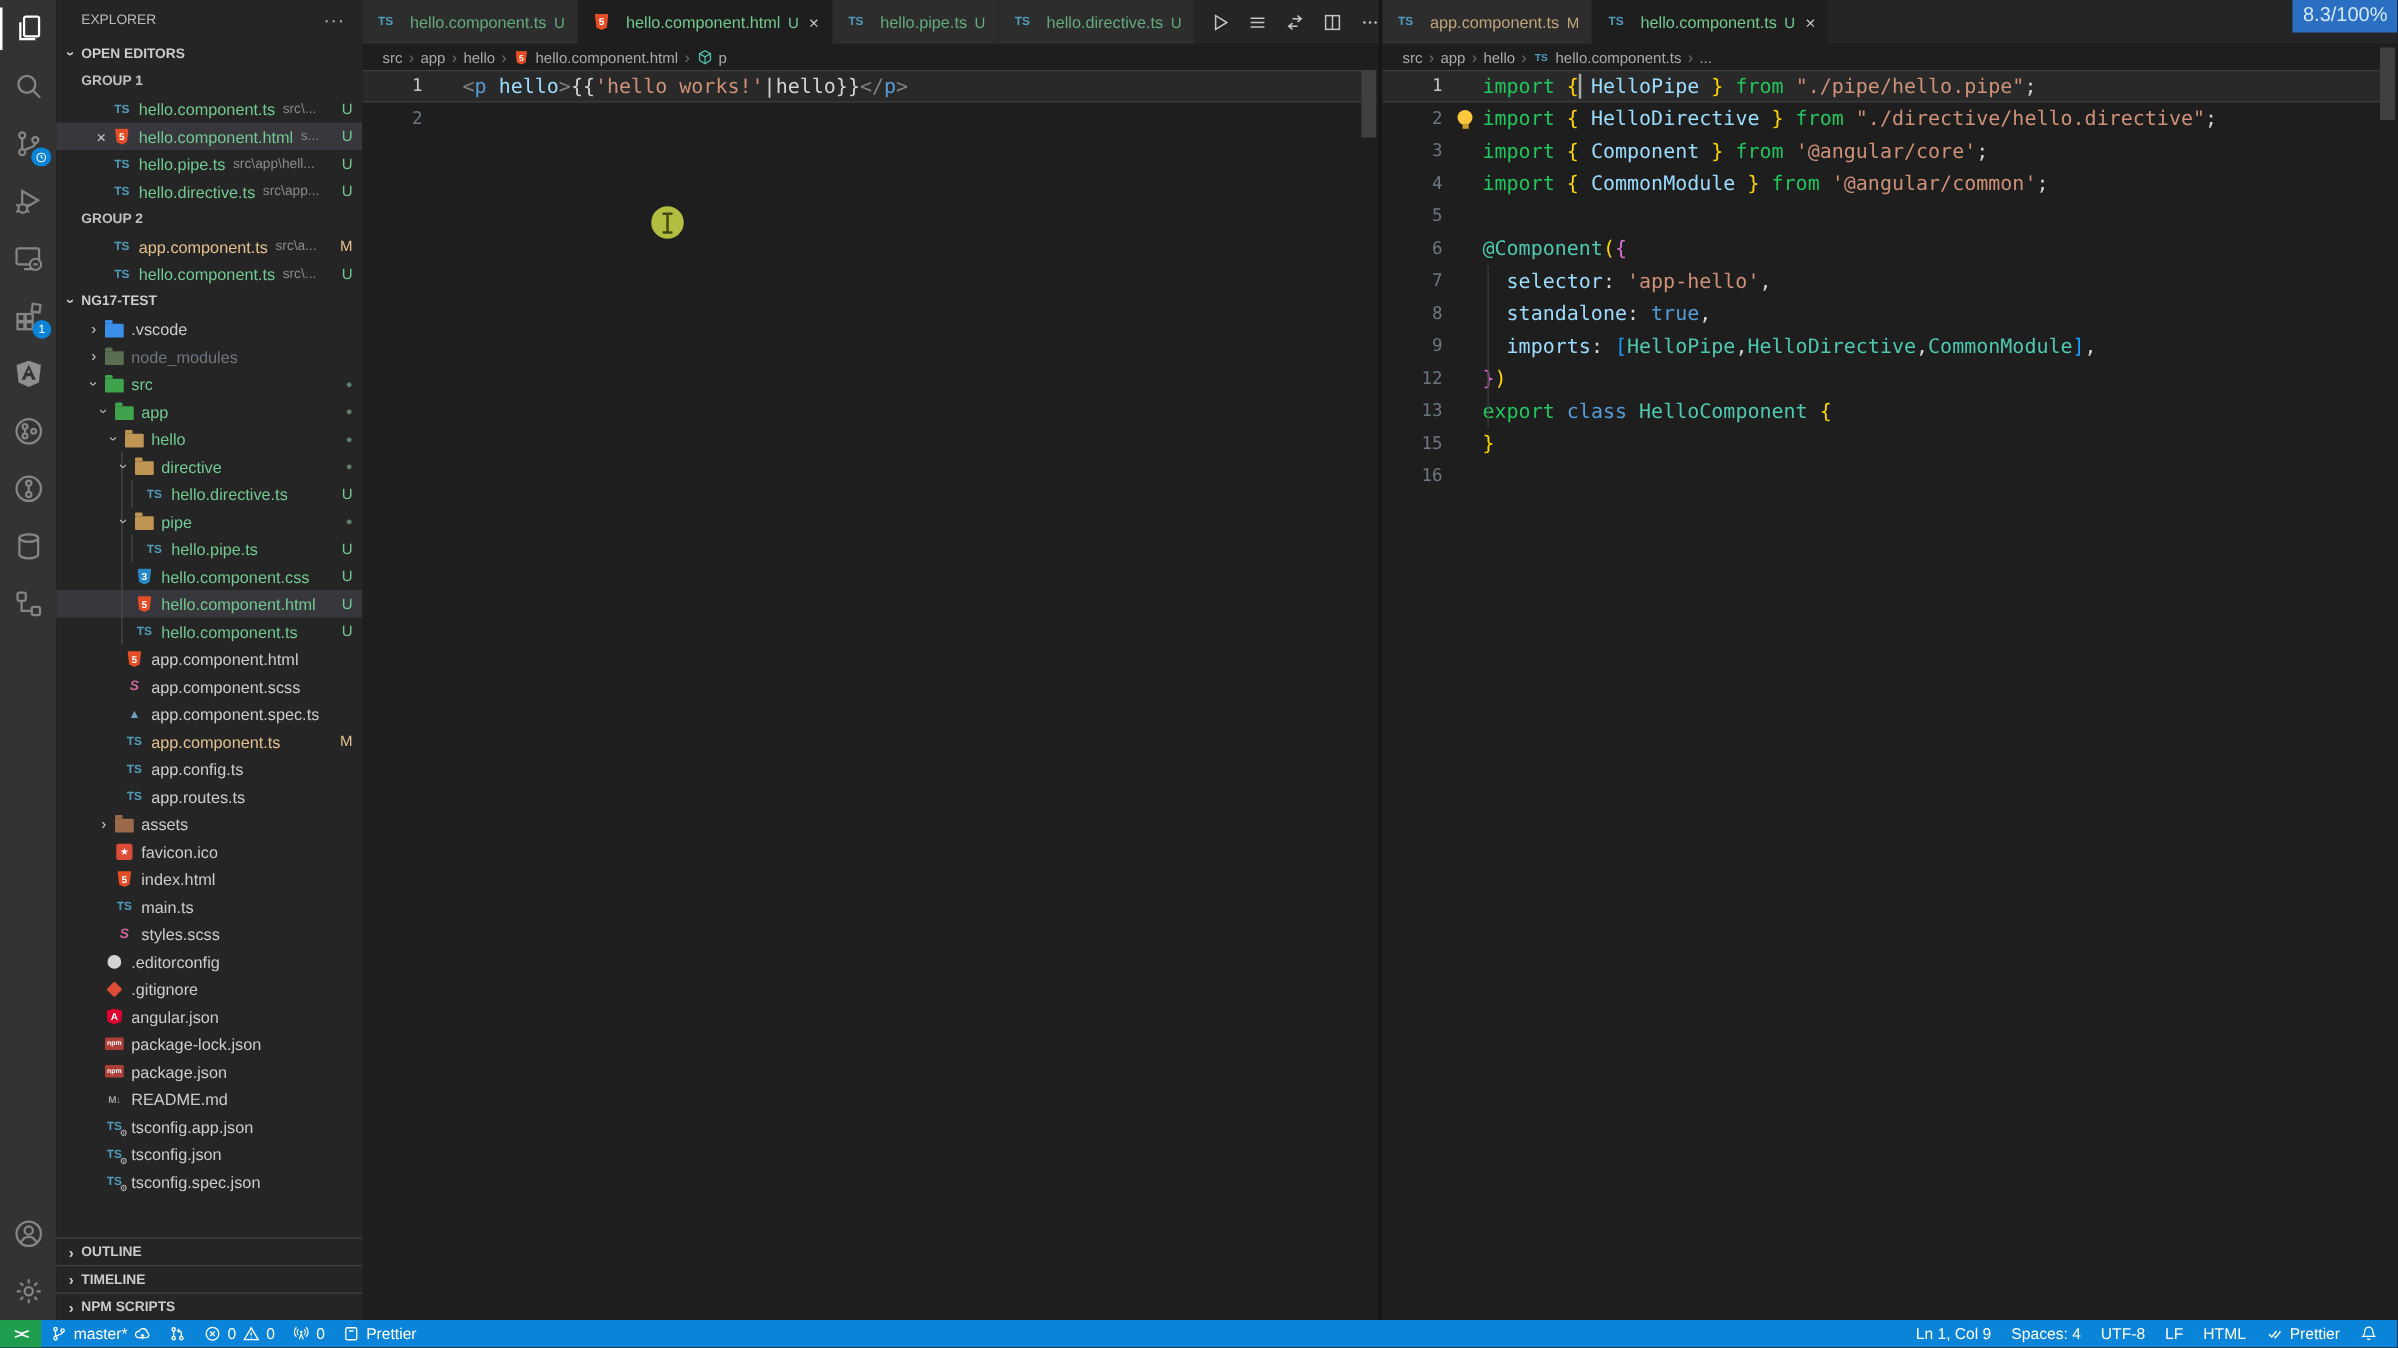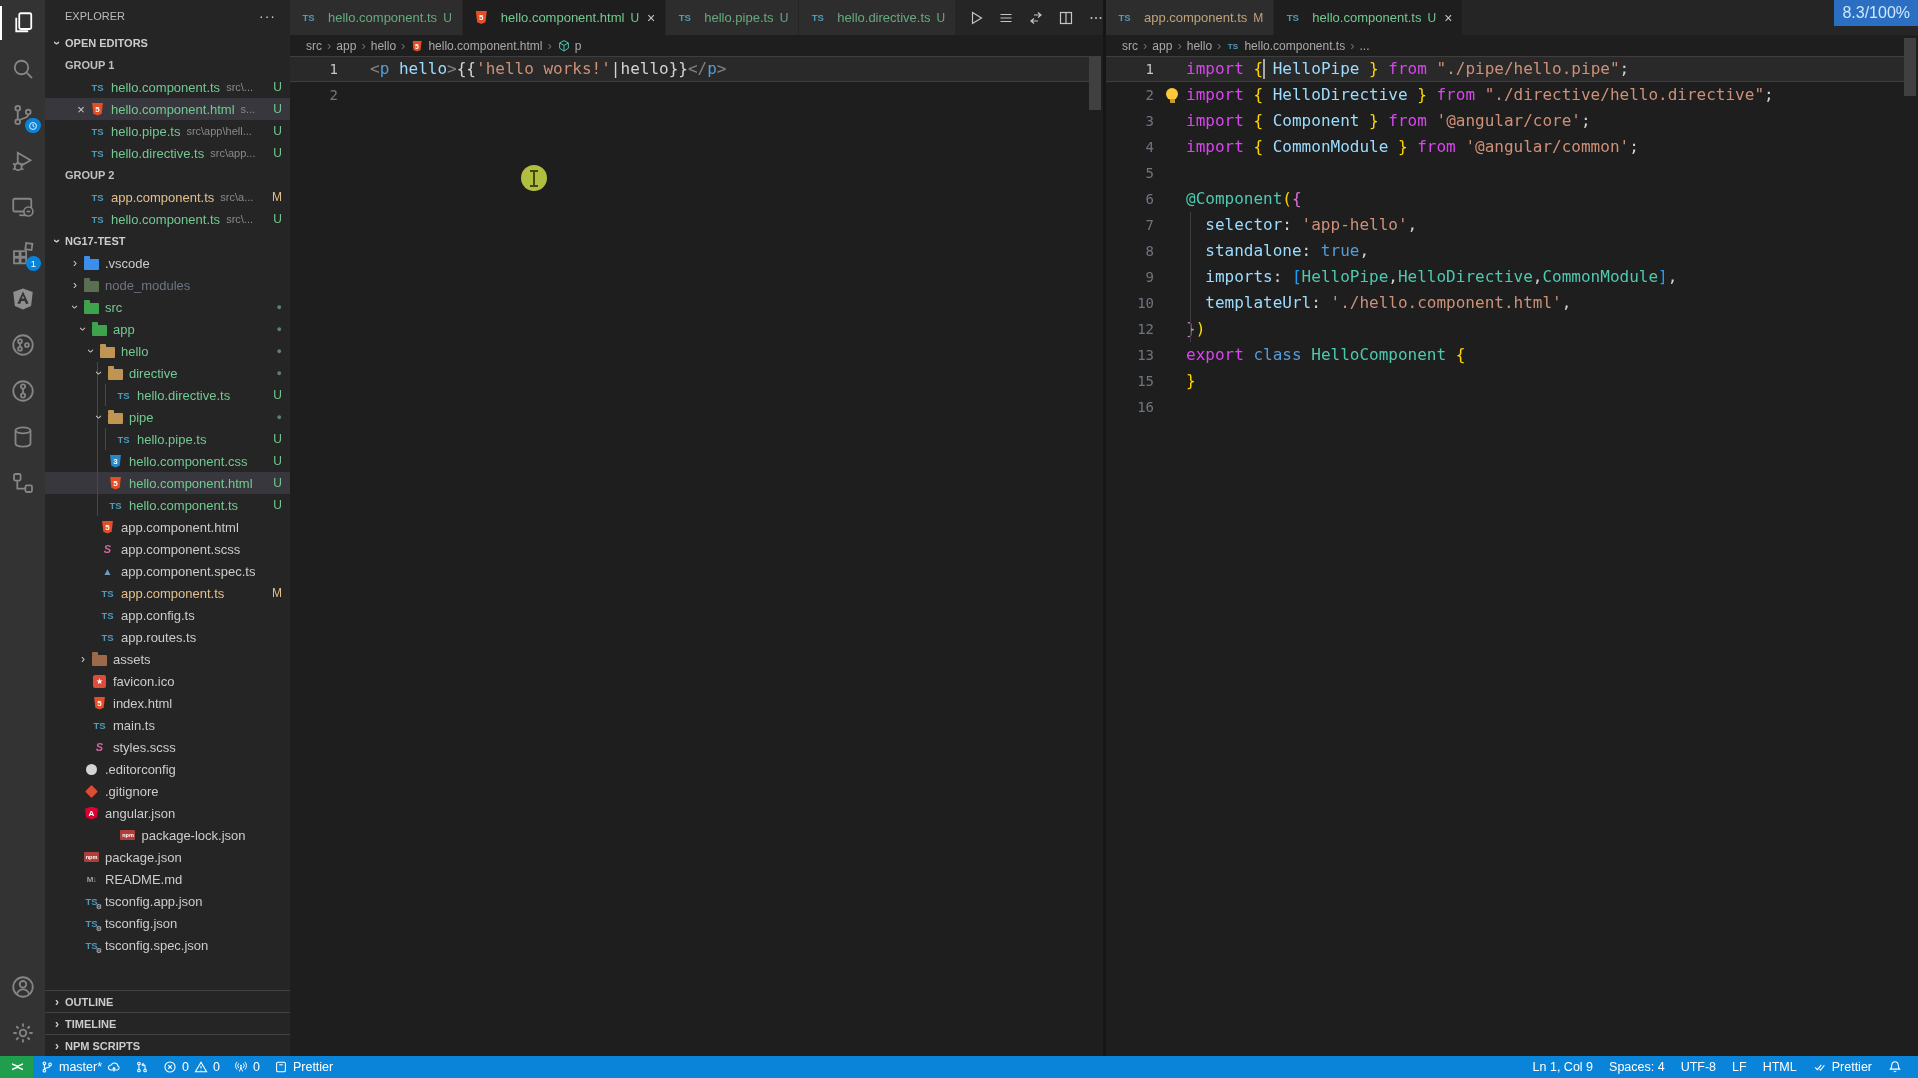--- a/index.html
+++ b/index.html
@@ -85,21 +85,21 @@
   .breadcrumbs .fic { width:14px; flex:0 0 14px; margin-right:0; transform:scale(0.85); }
   .breadcrumbs svg.cubeic { width:14px; height:14px; }
 
   .code { position:absolute; top:56px; left:0; right:14px; bottom:0; font-family:"DejaVu Sans Mono", monospace; font-size:16px; line-height:26px; }
   .codelens { height:26px; padding-left:80px; font-family:"Liberation Sans",sans-serif; font-size:12.5px; color:#999999; display:flex; align-items:center; cursor:pointer; }
   .code-line { position:relative; height:26px; display:flex; white-space:pre; }
   .code-line.cur { background:rgba(255,255,255,0.05); box-shadow:inset 0 1px 0 rgba(255,255,255,0.10), inset 0 -1px 0 rgba(255,255,255,0.10); }
   .ln { flex:0 0 48px; text-align:right; color:#6e7681; font-size:14px; }
   .code-line.cur .ln { color:#c6c6c6; }
   .lt { position:relative; flex:1; padding-left:32px; }
-  .tk-kw{color:#d946ef}.tk-id{color:#9cdcfe}.tk-typ{color:#4ec9b0}.tk-str{color:#ce9178}
+  .tk-kw{color:#22c55e}.tk-id{color:#9cdcfe}.tk-typ{color:#4ec9b0}.tk-str{color:#ce9178}
   .tk-pln{color:#d4d4d4}.tk-gray{color:#808080}.tk-blue{color:#569cd6}
   .tk-b1{color:#ffd700}.tk-b2{color:#da70d6}.tk-b3{color:#179fff}
   .cursor-bar { position:absolute; top:3px; width:2px; height:20px; background:rgba(212,212,212,0.75); }
   .indent-guide { position:absolute; width:1px; background:#3d3d3d; }
   .lightbulb { position:absolute; width:12px; height:12px; border-radius:50%; background:#ffc83d; }
   .lightbulb::after { content:""; position:absolute; left:3.5px; bottom:-3px; width:5px; height:4px; background:#c79b2e; }
   .vthumb { position:absolute; width:12px; background:rgba(121,121,121,0.38); }
 
   
   .statusbar { position:absolute; left:0; right:0; bottom:0; height:22px; background:#0a84d8; display:flex; align-items:center; color:#ffffff; font-size:12.5px; }
@@ -492,21 +492,21 @@
           </span>
           <span class="label-txt">.gitignore</span>
         </div>
         <div class="row treerow" style="padding-left: 22px;">
           <span class="tw"></span>
           <span class="fic">
             <span class="fi-ang">A</span>
           </span>
           <span class="label-txt">angular.json</span>
         </div>
-        <div class="row treerow" style="padding-left: 22px; justify-content: center;">
+        <div class="row treerow" style="padding-left: 22px;">
           <span class="tw"></span>
           <span class="fic">
             <span class="fi-npm">npm</span>
           </span>
           <span class="label-txt">package-lock.json</span>
         </div>
         <div class="row treerow" style="padding-left: 22px;">
           <span class="tw"></span>
           <span class="fic">
             <span class="fi-npm">npm</span>
@@ -706,21 +706,20 @@
       <div class="code">
         <div class="code-line cur"><span class="ln">1</span><span class="lt"><span class="tk-kw">import</span><span class="tk-pln"> </span><span class="tk-b1">{</span><span class="tk-id"> HelloPipe </span><span class="tk-b1">}</span><span class="tk-pln"> </span><span class="tk-kw">from</span><span class="tk-pln"> </span><span class="tk-str">"./pipe/hello.pipe"</span><span class="tk-pln">;</span><span class="cursor-bar" style="left: 109.064px;"></span></span></div>
         <div class="code-line"><span class="ln">2</span><span class="lt"><span class="tk-kw">import</span><span class="tk-pln"> </span><span class="tk-b1">{</span><span class="tk-id"> HelloDirective </span><span class="tk-b1">}</span><span class="tk-pln"> </span><span class="tk-kw">from</span><span class="tk-pln"> </span><span class="tk-str">"./directive/hello.directive"</span><span class="tk-pln">;</span></span></div>
         <div class="code-line"><span class="ln">3</span><span class="lt"><span class="tk-kw">import</span><span class="tk-pln"> </span><span class="tk-b1">{</span><span class="tk-id"> Component </span><span class="tk-b1">}</span><span class="tk-pln"> </span><span class="tk-kw">from</span><span class="tk-pln"> </span><span class="tk-str">'@angular/core'</span><span class="tk-pln">;</span></span></div>
         <div class="code-line"><span class="ln">4</span><span class="lt"><span class="tk-kw">import</span><span class="tk-pln"> </span><span class="tk-b1">{</span><span class="tk-id"> CommonModule </span><span class="tk-b1">}</span><span class="tk-pln"> </span><span class="tk-kw">from</span><span class="tk-pln"> </span><span class="tk-str">'@angular/common'</span><span class="tk-pln">;</span></span></div>
         <div class="code-line"><span class="ln">5</span><span class="lt"></span></div>
         <div class="code-line"><span class="ln">6</span><span class="lt"><span class="tk-typ">@Component</span><span class="tk-b1">(</span><span class="tk-b2">{</span></span></div>
         <div class="code-line"><span class="ln">7</span><span class="lt"><span class="tk-id">  selector</span><span class="tk-pln">: </span><span class="tk-str">'app-hello'</span><span class="tk-pln">,</span></span></div>
         <div class="code-line"><span class="ln">8</span><span class="lt"><span class="tk-id">  standalone</span><span class="tk-pln">: </span><span class="tk-blue">true</span><span class="tk-pln">,</span></span></div>
         <div class="code-line"><span class="ln">9</span><span class="lt"><span class="tk-id">  imports</span><span class="tk-pln">: </span><span class="tk-b3">[</span><span class="tk-typ">HelloPipe</span><span class="tk-pln">,</span><span class="tk-typ">HelloDirective</span><span class="tk-pln">,</span><span class="tk-typ">CommonModule</span><span class="tk-b3">]</span><span class="tk-pln">,</span></span></div>
-        <div class="code-line"><span class="ln">10</span><span class="lt"><span class="tk-id">  templateUrl</span><span class="tk-pln">: </span><span class="tk-str">'./hello.component.html'</span><span class="tk-pln">,</span></span></div>
         <div class="code-line"><span class="ln">12</span><span class="lt"><span class="tk-b2">}</span><span class="tk-b1">)</span></span></div>
         <div class="code-line"><span class="ln">13</span><span class="lt"><span class="tk-kw">export</span><span class="tk-pln"> </span><span class="tk-blue">class</span><span class="tk-pln"> </span><span class="tk-typ">HelloComponent</span><span class="tk-pln"> </span><span class="tk-b1">{</span></span></div>
         <div class="code-line"><span class="ln">15</span><span class="lt"><span class="tk-b1">}</span></span></div>
         <div class="code-line"><span class="ln">16</span><span class="lt"></span></div>
         <div class="indent-guide" style="left: 84px; top: 156px; height: 130px;"></div>
         <div class="lightbulb" style="left: 60px; top: 32px;"></div>
       </div>
       <div class="vthumb" style="right: 2px; top: 38px; height: 58px;"></div>
     </div>
 

